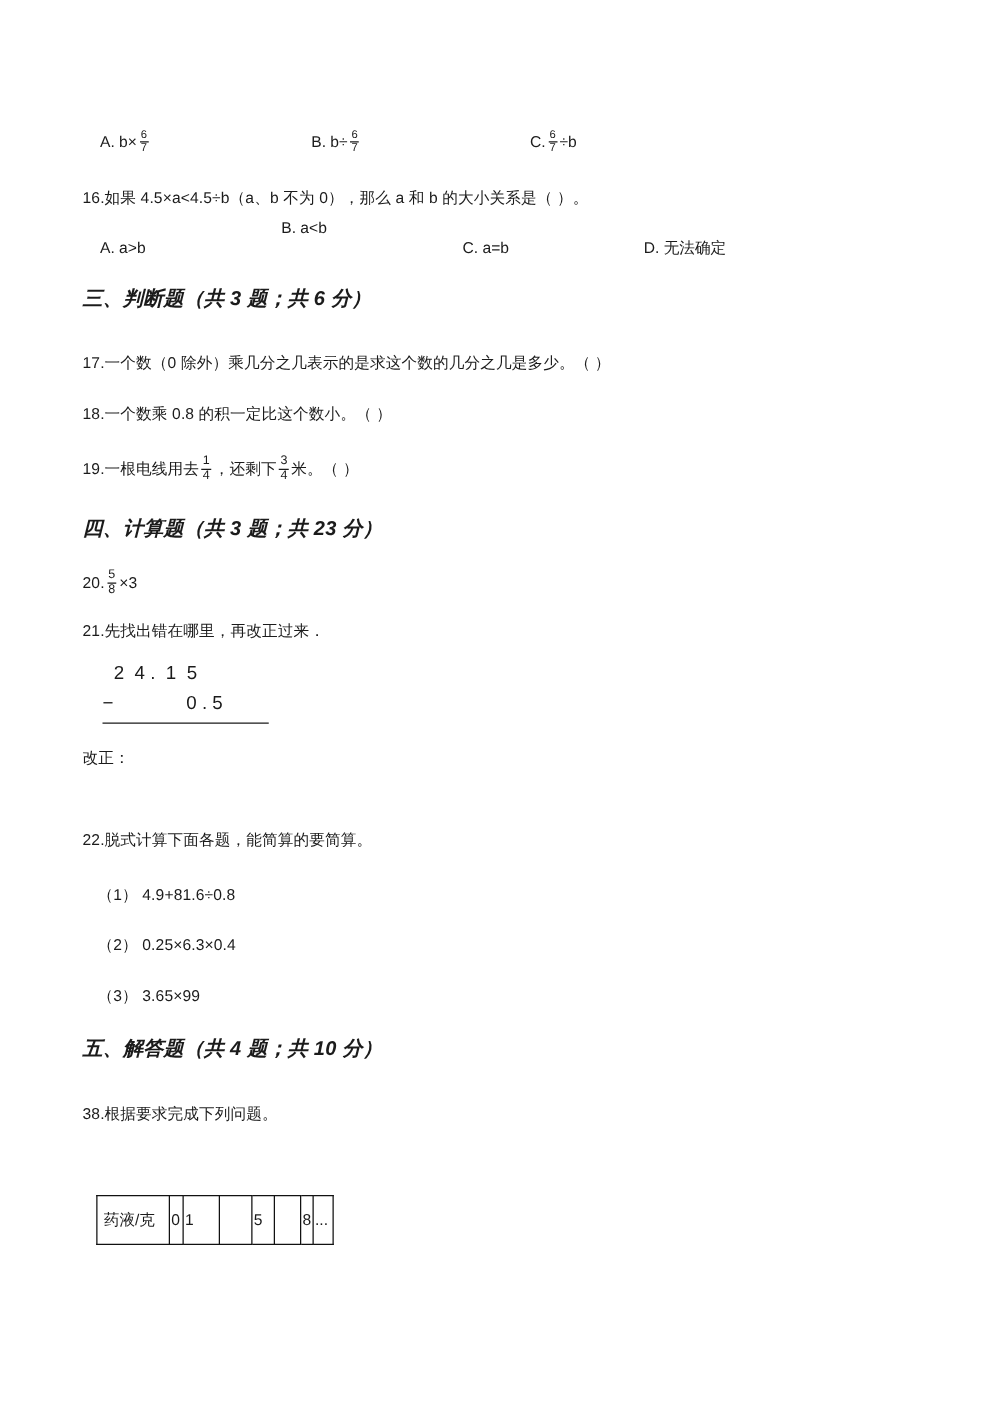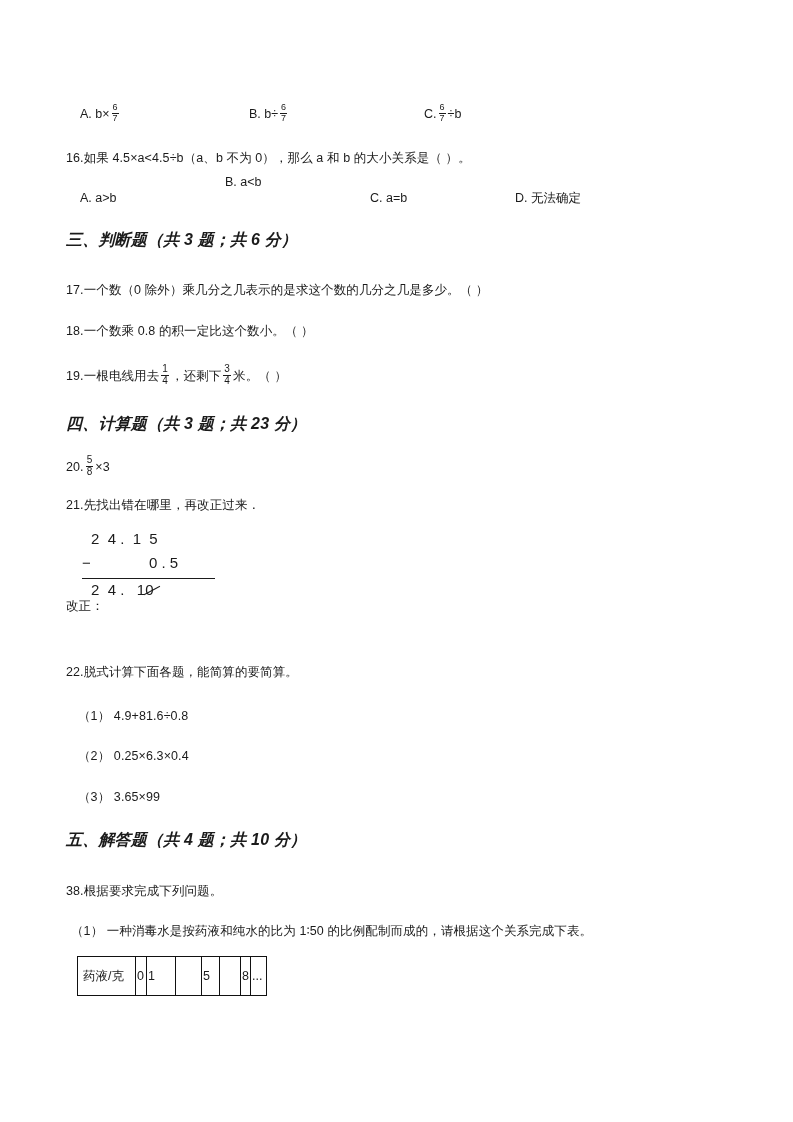--- a/index.html
+++ b/index.html
@@ -92,36 +92,34 @@
 
   <div class="ln qtext" style="left:66px;top:499px;">21.先找出错在哪里，再改正过来．</div>
 
   <div class="vcalc" style="left:86px;top:530px;width:150px;">
     <div class="vrow" style="padding-left:5px;">2  4 .  1  5</div>
     <div class="vrow">
       <span style="position:absolute;left:-4px;top:0;">−</span>
       <span style="position:absolute;left:63px;top:0;">0 . 5</span>
     </div>
     <div class="vbar" style="left:-4px;top:48px;width:133px;"></div>
-    <div class="vrow" style="padding-left:5px;padding-top:3px;"><span>2  4 .   1</span><span class="struck">0</span></div>
   </div>
 
   <div class="ln qtext" style="left:66px;top:600px;">改正：</div>
 
   <div class="ln qtext" style="left:66px;top:666px;">22.脱式计算下面各题，能简算的要简算。</div>
 
   <div class="ln qtext" style="left:78px;top:710px;">（1） 4.9+81.6÷0.8</div>
   <div class="ln qtext" style="left:78px;top:750px;">（2） 0.25×6.3×0.4</div>
   <div class="ln qtext" style="left:78px;top:791px;">（3） 3.65×99</div>
 
   <div class="ln sect" style="left:66px;top:832px;">五、解答题（共 4 题；共 10 分）</div>
 
   <div class="ln qtext" style="left:66px;top:885px;">38.根据要求完成下列问题。</div>
 
-  <div class="ln qtext" style="left:71px;top:925px;">（1） 一种消毒水是按药液和纯水的比为 1∶50 的比例配制而成的，请根据这个关系完成下表。</div>
 
   <table class="tbl" style="left:77px;top:956px;">
     <tbody>
         <tr>
       <td class="lbl" style="width:52px;">药液/克</td>
       <td class="cell" style="width:9px;">0</td>
       <td class="cell" style="width:27px;">1</td>
       <td class="cell" style="width:24px;"></td>
       <td class="cell" style="width:16px;">5</td>
       <td class="cell" style="width:19px;"></td>

